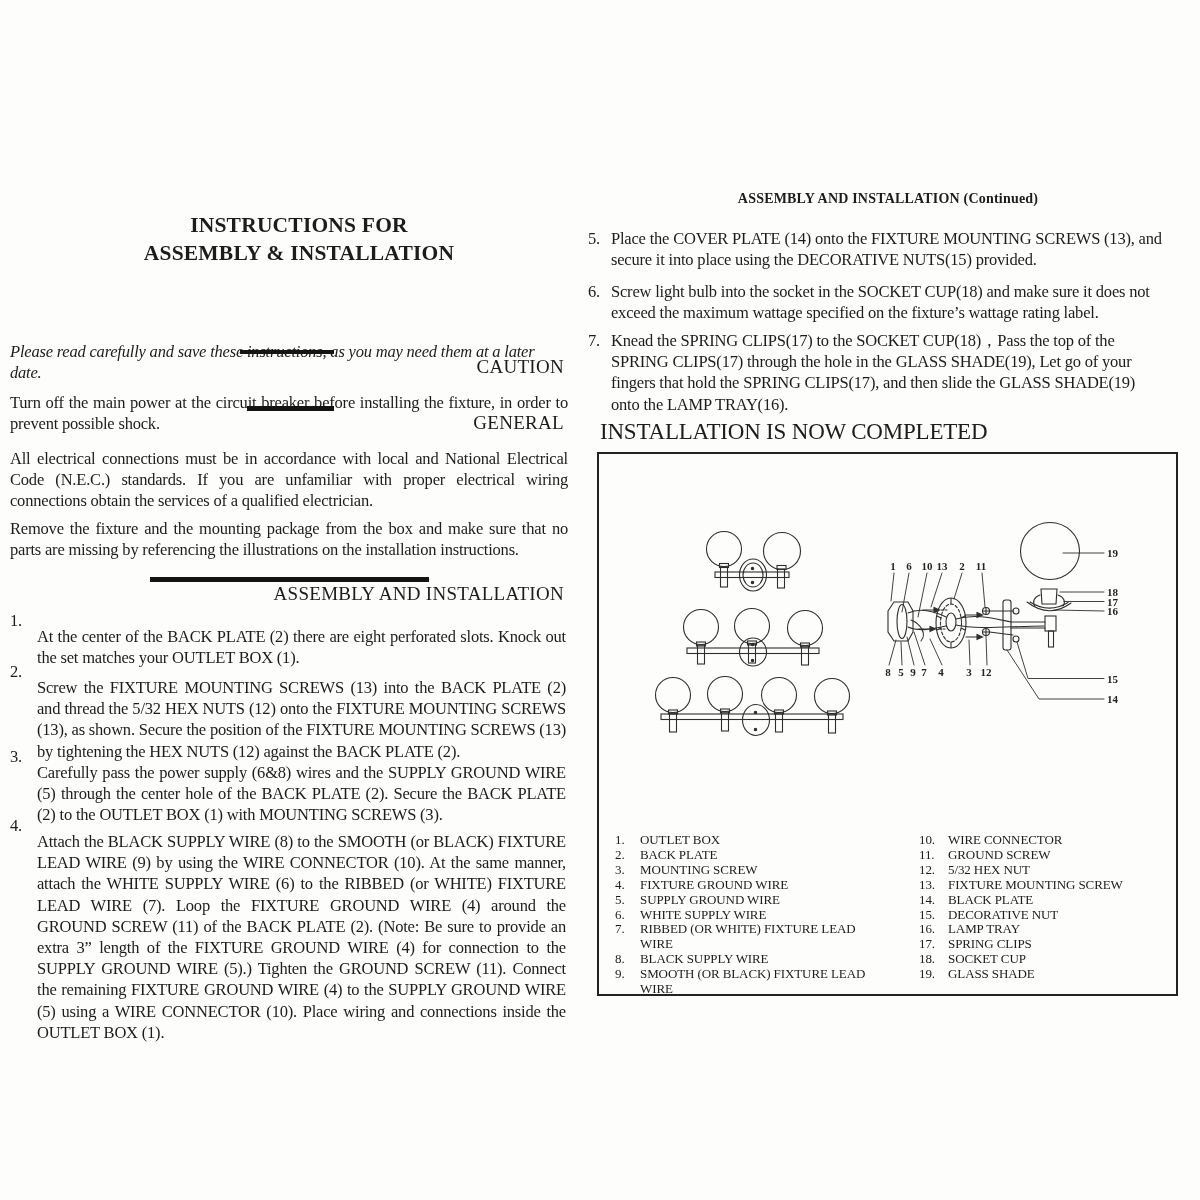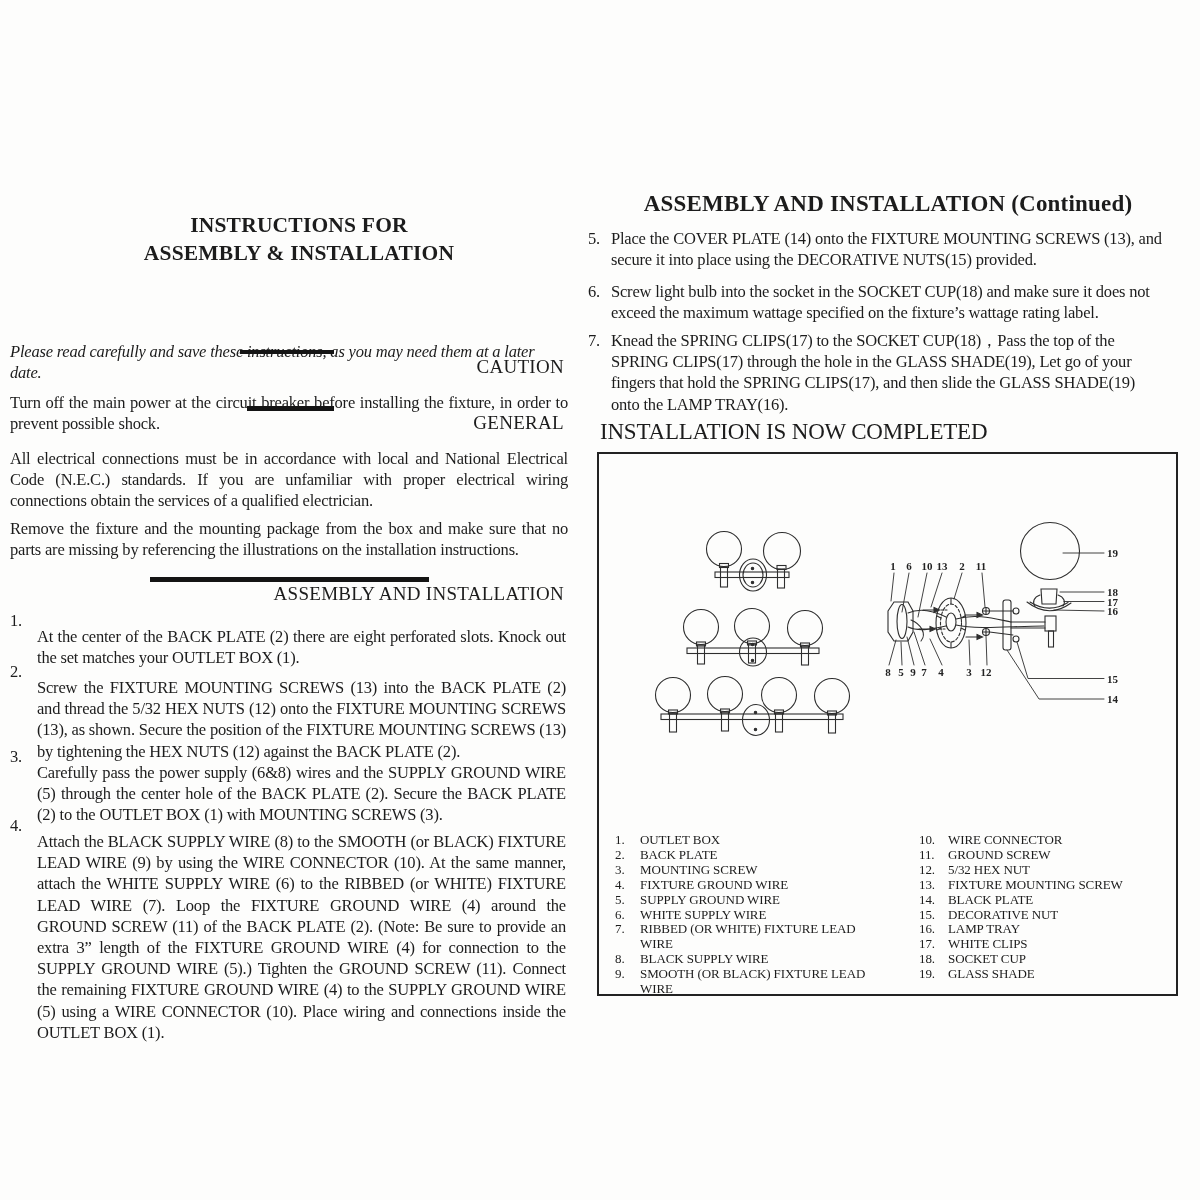--- a/index.html
+++ b/index.html
@@ -33,21 +33,21 @@
   .p-general2{top:502px;left:10px;width:558px;}
   .step{display:flex;}
   .step .n{flex:0 0 27px;}
   .rc .step .n{flex:0 0 23px;}
   .s1{top:610px;left:10px;width:556px;}
   .s2{top:661px;left:10px;width:556px;}
   .s3{top:746px;left:10px;width:556px;}
   .s4{top:815px;left:10px;width:556px;}
   .rc-head{
     top:191px;left:598px;width:580px;text-align:center;
-    font-size:23px;font-weight:bold;letter-spacing:.2px;
+    font-size:14px;font-weight:bold;letter-spacing:.2px;
   }
   .s5{top:228px;left:588px;width:578px;}
   .s6{top:281px;left:588px;width:578px;}
   .s7{top:330px;left:588px;width:578px;}
   .completed{top:419px;left:600px;width:560px;font-size:23px;letter-spacing:-0.2px;}
   .diagram-box{
     top:452px;left:597px;width:581px;height:544px;
     border:2px solid #222;box-sizing:border-box;
   }
   .diagram-box svg{position:absolute;left:-1px;top:-1px;}
@@ -360,21 +360,21 @@
     <div class="prow">
         <span class="pnum">15.</span>
         <span class="plbl">DECORATIVE NUT</span>
       </div>
     <div class="prow">
         <span class="pnum">16.</span>
         <span class="plbl">LAMP TRAY</span>
       </div>
     <div class="prow">
         <span class="pnum">17.</span>
-        <span class="plbl">WHITE CLIPS</span>
+        <span class="plbl">SPRING CLIPS</span>
       </div>
     <div class="prow">
         <span class="pnum">18.</span>
         <span class="plbl">SOCKET CUP</span>
       </div>
     <div class="prow">
         <span class="pnum">19.</span>
         <span class="plbl">GLASS SHADE</span>
       </div>
   </div>

